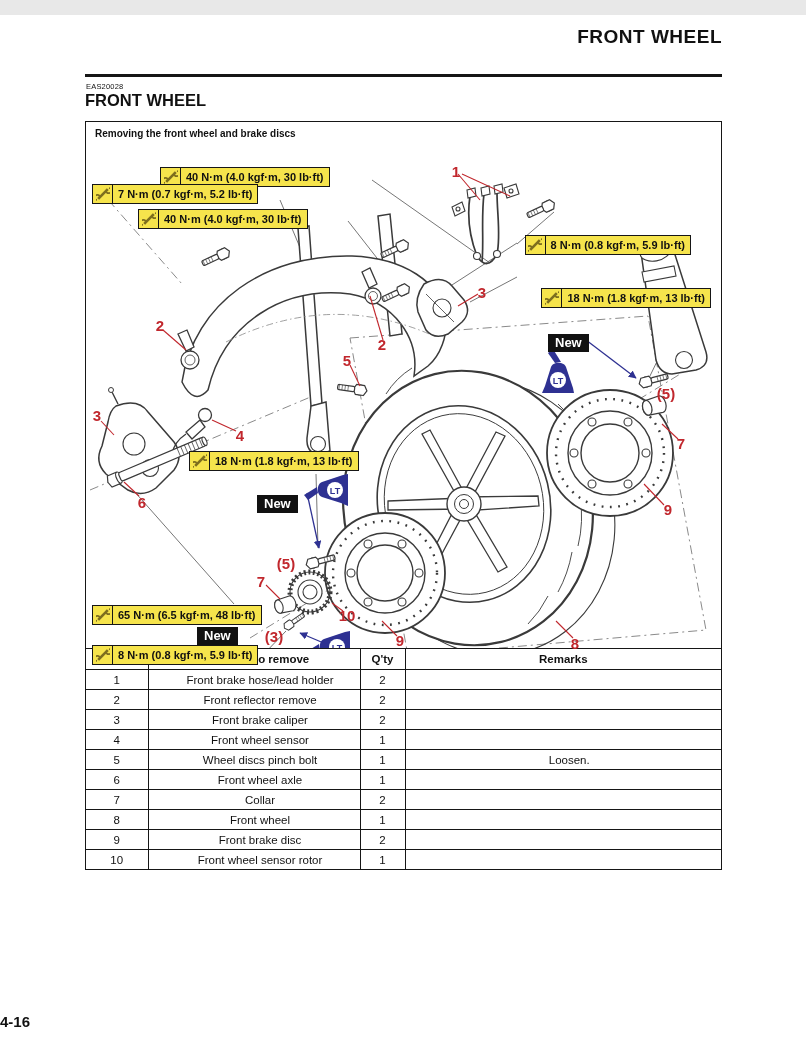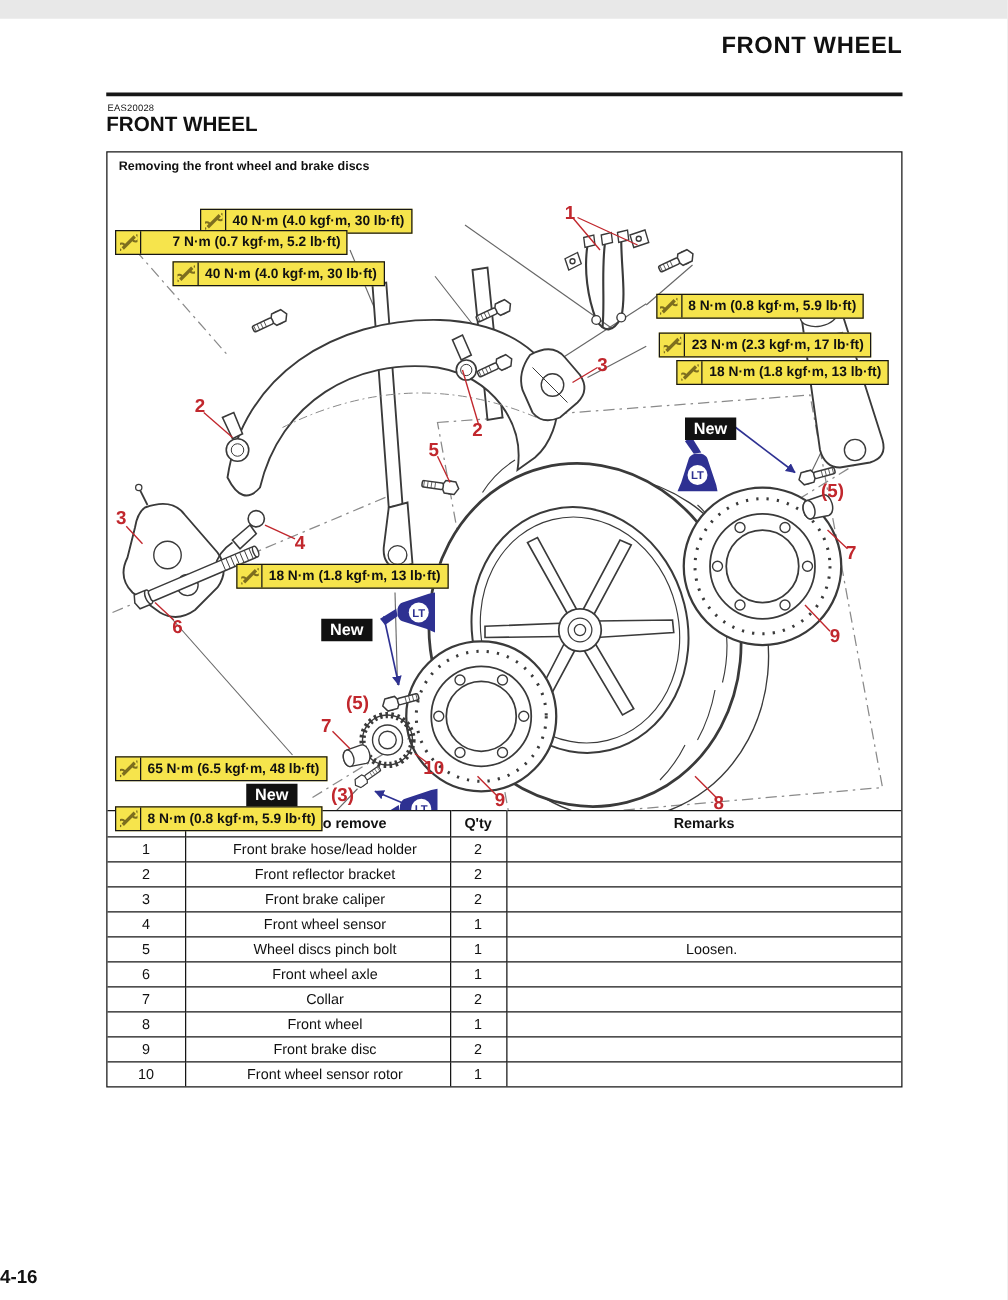--- a/index.html
+++ b/index.html
@@ -259,21 +259,21 @@
       <div class="torque" style="left:74px;top:23px;">
         <span class="t-icon">
             <svg width="14" height="14" viewBox="0 0 14 14">
               <path d="M2.2,11.8 L11.8,2.2" stroke="#7d6e1f" stroke-width="2.6"></path>
               <path d="M1,13 a2.6,2.6 0 1 1 3,-3" fill="none" stroke="#7d6e1f" stroke-width="1.6"></path>
               <path d="M13,1 a2.6,2.6 0 1 1 -3,3" fill="none" stroke="#7d6e1f" stroke-width="1.6"></path>
             </svg>
           </span>
         <span class="t-text">40 N·m (4.0 kgf·m, 30 lb·ft)</span>
       </div>
-      <div class="torque" style="left:6px;top:40px;gap:20px;">
+      <div class="torque" style="left:6px;top:40px;">
         <span class="t-icon">
             <svg width="14" height="14" viewBox="0 0 14 14">
               <path d="M2.2,11.8 L11.8,2.2" stroke="#7d6e1f" stroke-width="2.6"></path>
               <path d="M1,13 a2.6,2.6 0 1 1 3,-3" fill="none" stroke="#7d6e1f" stroke-width="1.6"></path>
               <path d="M13,1 a2.6,2.6 0 1 1 -3,3" fill="none" stroke="#7d6e1f" stroke-width="1.6"></path>
             </svg>
           </span>
         <span class="t-text">7 N·m (0.7 kgf·m, 5.2 lb·ft)</span>
       </div>
       <div class="torque" style="left:52px;top:65px;">
@@ -288,30 +288,20 @@
       </div>
       <div class="torque" style="right:30px;top:91px;">
         <span class="t-icon">
             <svg width="14" height="14" viewBox="0 0 14 14">
               <path d="M2.2,11.8 L11.8,2.2" stroke="#7d6e1f" stroke-width="2.6"></path>
               <path d="M1,13 a2.6,2.6 0 1 1 3,-3" fill="none" stroke="#7d6e1f" stroke-width="1.6"></path>
               <path d="M13,1 a2.6,2.6 0 1 1 -3,3" fill="none" stroke="#7d6e1f" stroke-width="1.6"></path>
             </svg>
           </span>
         <span class="t-text">8 N·m (0.8 kgf·m, 5.9 lb·ft)</span>
-      </div>
-      <div class="torque" style="right:24px;top:122px;">
-        <span class="t-icon">
-            <svg width="14" height="14" viewBox="0 0 14 14">
-              <path d="M2.2,11.8 L11.8,2.2" stroke="#7d6e1f" stroke-width="2.6"></path>
-              <path d="M1,13 a2.6,2.6 0 1 1 3,-3" fill="none" stroke="#7d6e1f" stroke-width="1.6"></path>
-              <path d="M13,1 a2.6,2.6 0 1 1 -3,3" fill="none" stroke="#7d6e1f" stroke-width="1.6"></path>
-            </svg>
-          </span>
-        <span class="t-text">23 N·m (2.3 kgf·m, 17 lb·ft)</span>
       </div>
       <div class="torque" style="right:10px;top:144px;">
         <span class="t-icon">
             <svg width="14" height="14" viewBox="0 0 14 14">
               <path d="M2.2,11.8 L11.8,2.2" stroke="#7d6e1f" stroke-width="2.6"></path>
               <path d="M1,13 a2.6,2.6 0 1 1 3,-3" fill="none" stroke="#7d6e1f" stroke-width="1.6"></path>
               <path d="M13,1 a2.6,2.6 0 1 1 -3,3" fill="none" stroke="#7d6e1f" stroke-width="1.6"></path>
             </svg>
           </span>
         <span class="t-text">18 N·m (1.8 kgf·m, 13 lb·ft)</span>
@@ -385,21 +375,21 @@
         <th>Remarks</th>
       </tr>
       <tr>
         <td class="c-order">1</td>
         <td class="c-job">Front brake hose/lead holder</td>
         <td class="c-qty">2</td>
         <td class="c-remarks"></td>
       </tr>
       <tr>
         <td class="c-order">2</td>
-        <td class="c-job">Front reflector bracket</td>
+        <td class="c-job">Front reflector remove</td>
         <td class="c-qty">2</td>
         <td class="c-remarks"></td>
       </tr>
       <tr>
         <td class="c-order">3</td>
         <td class="c-job">Front brake caliper</td>
         <td class="c-qty">2</td>
         <td class="c-remarks"></td>
       </tr>
       <tr>

